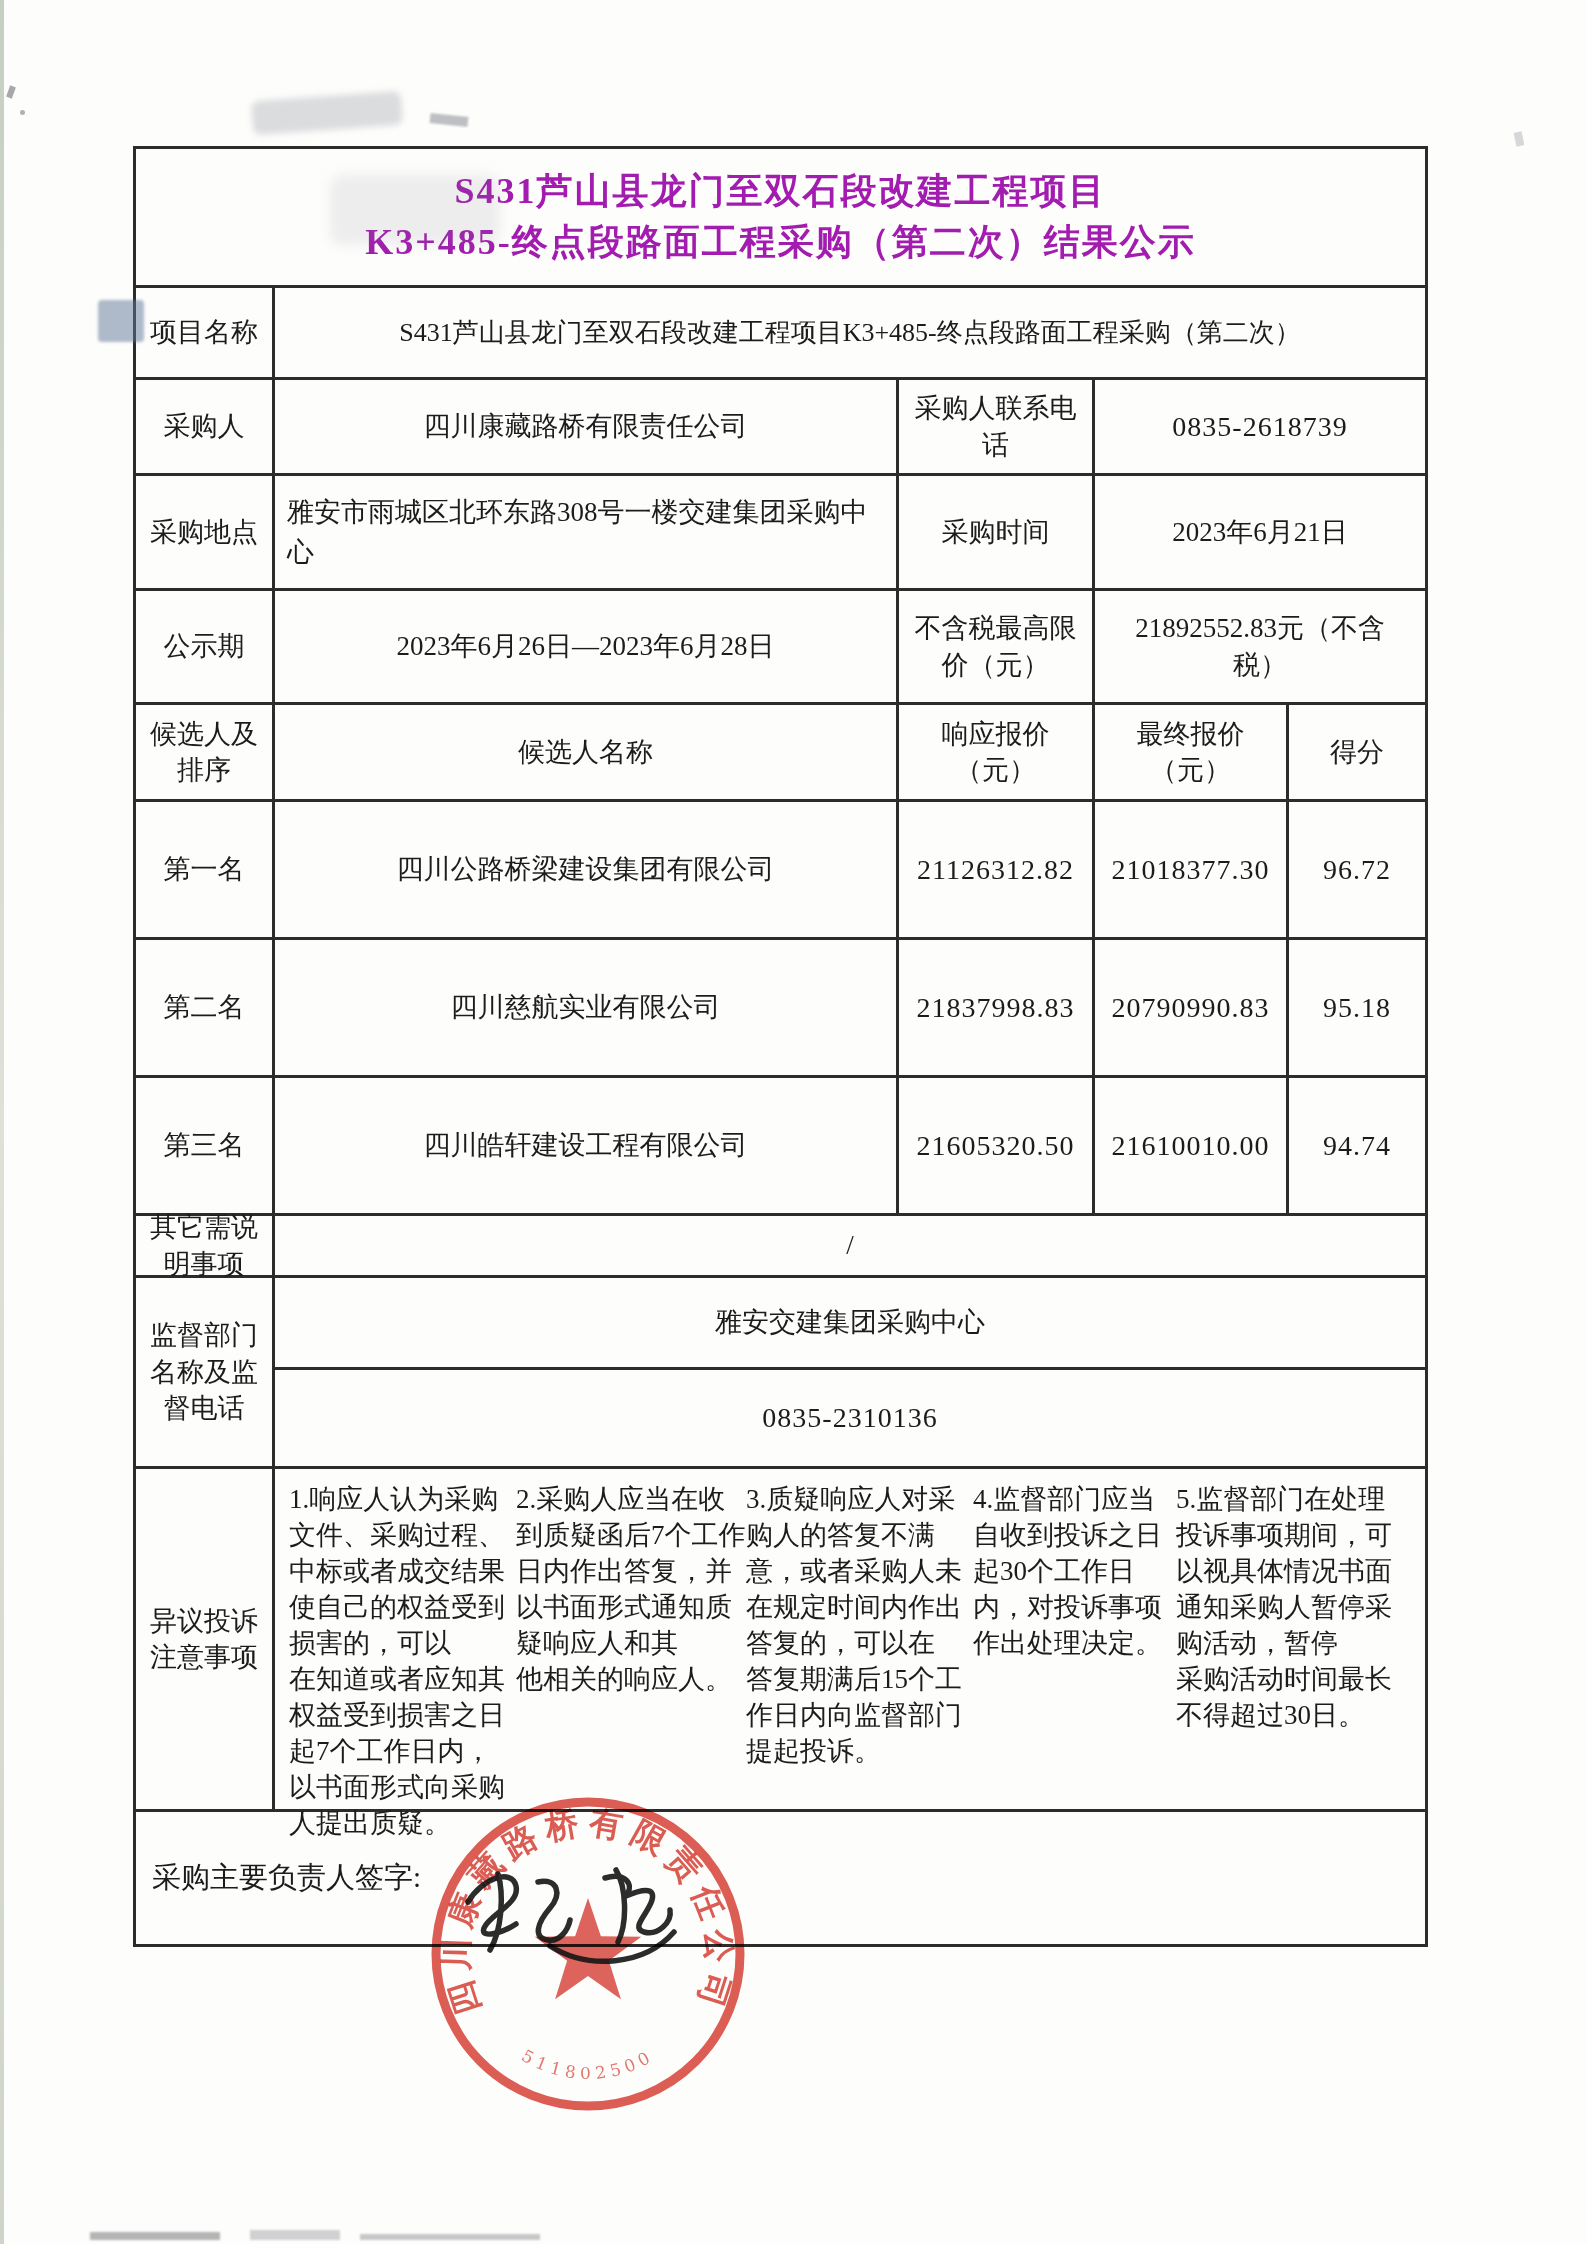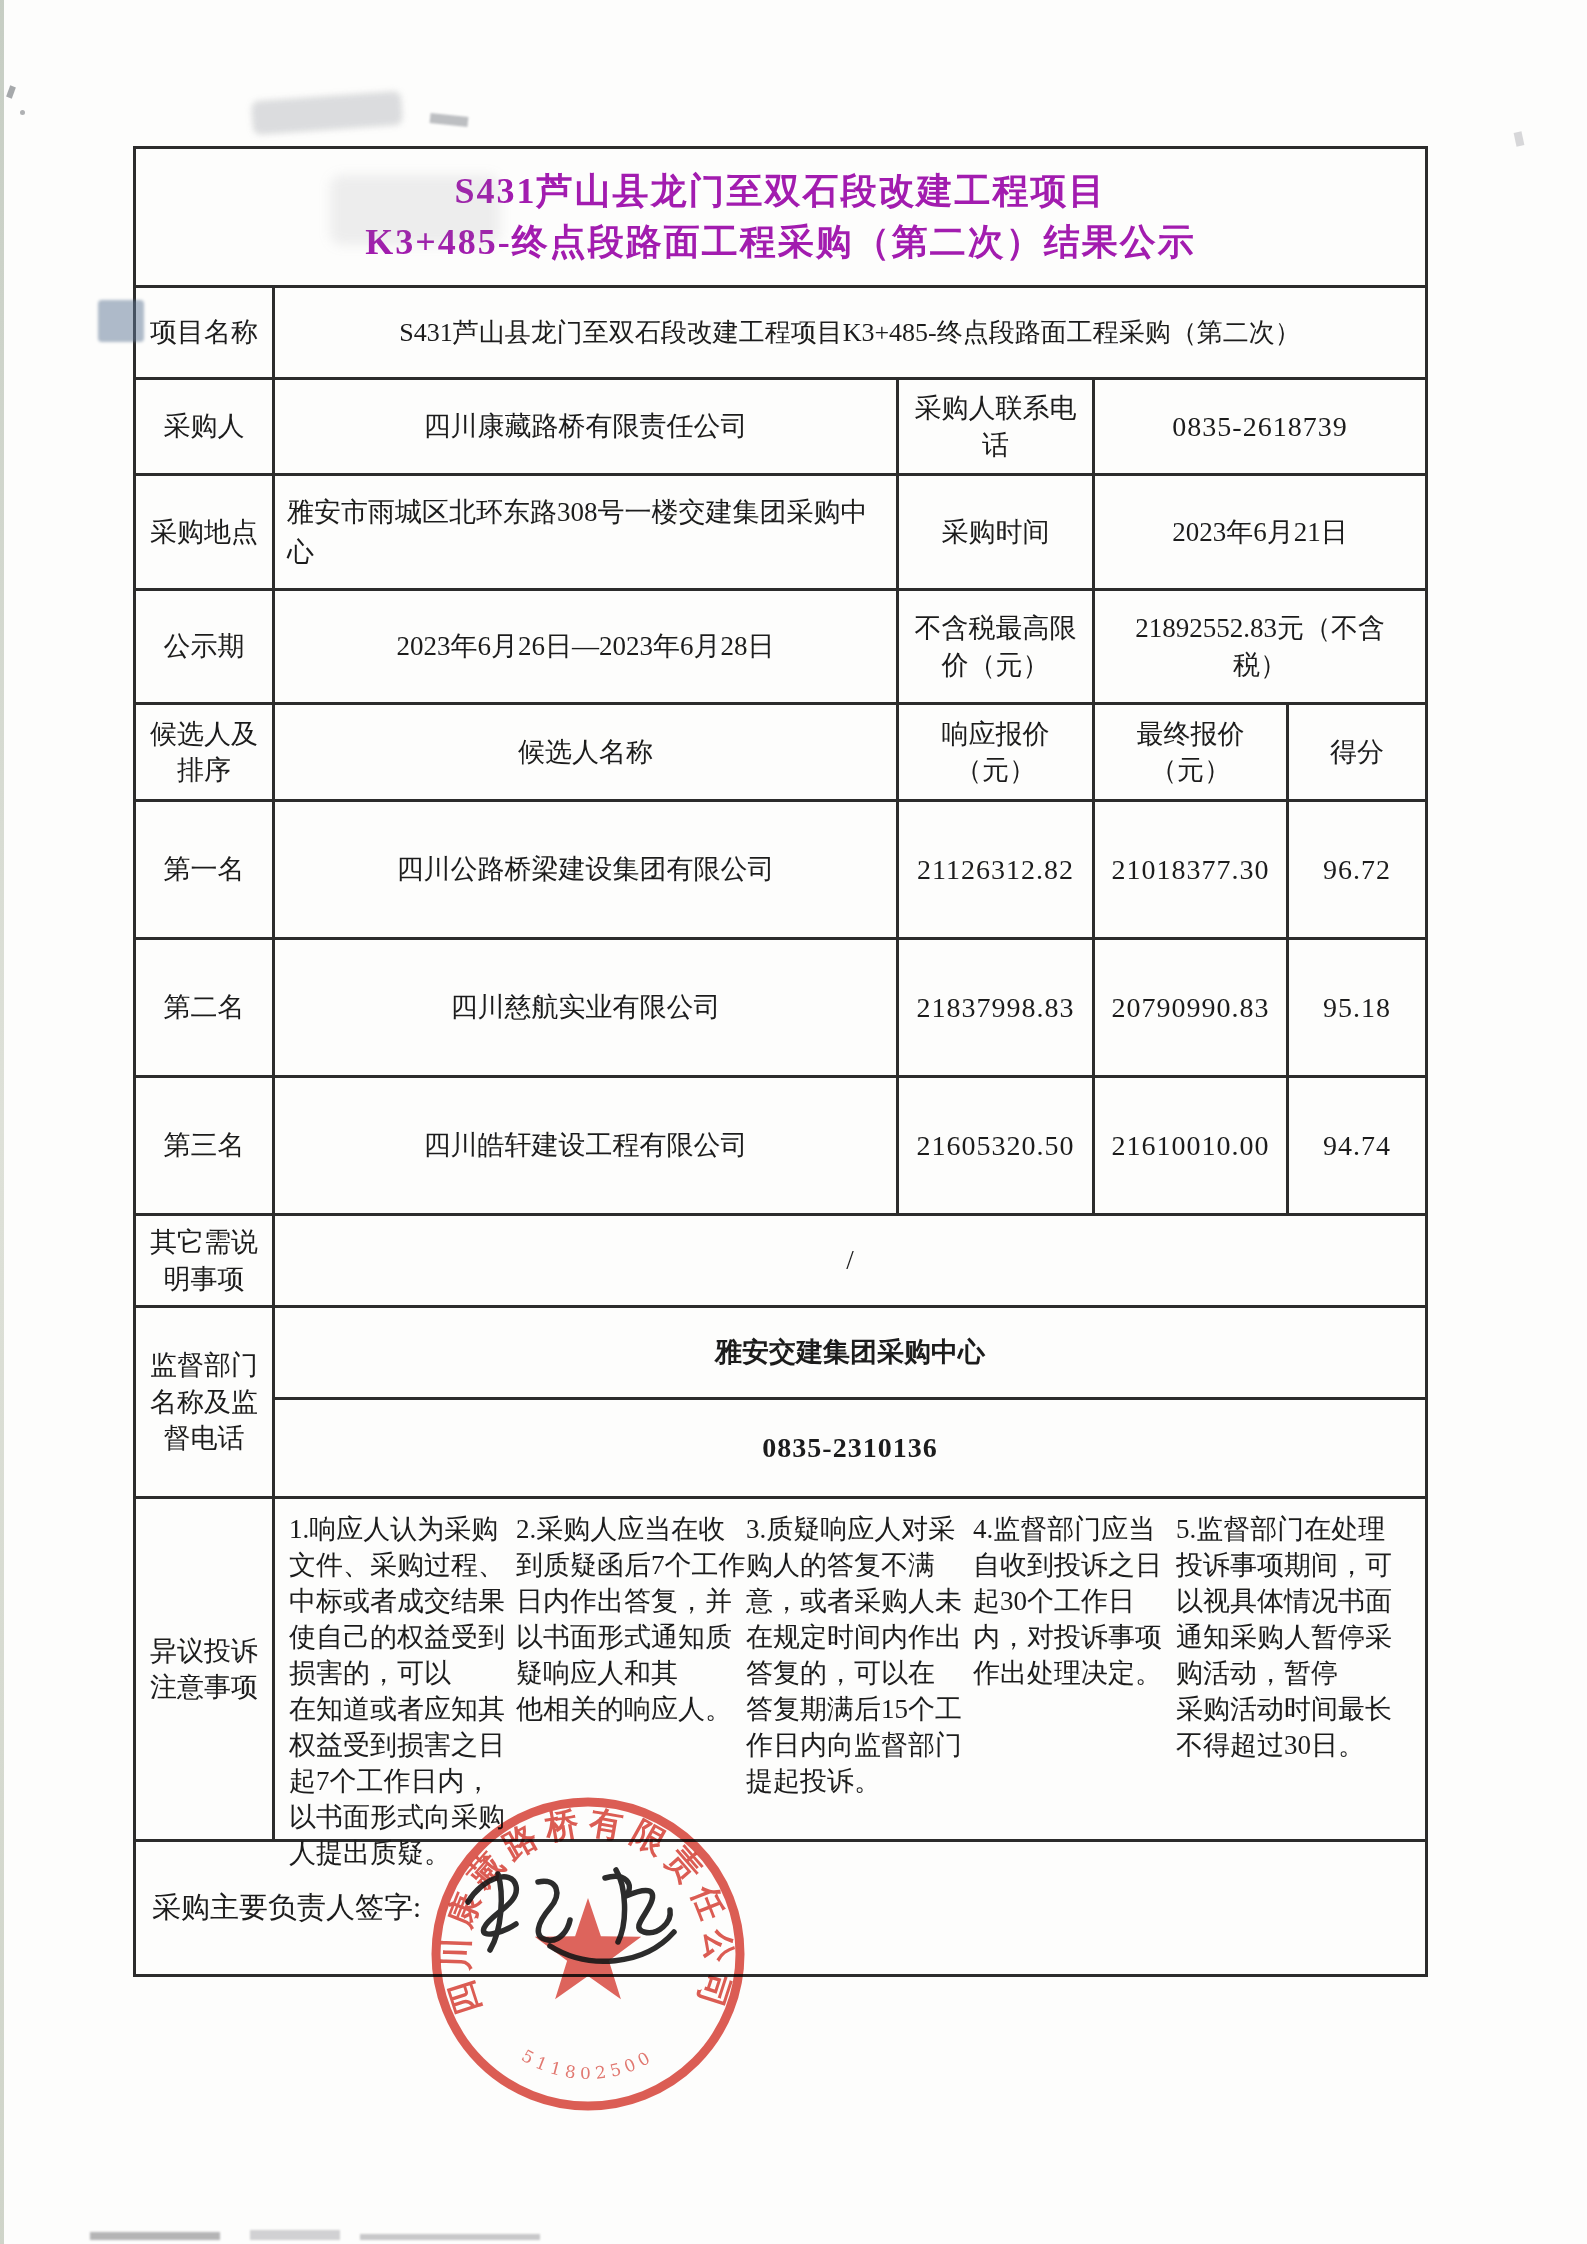--- a/index.html
+++ b/index.html
@@ -29,33 +29,33 @@
   .w-final   { width:194px; flex:0 0 194px; }
   .w-rest    { flex:1 1 auto; }
 
   .h-title     { height:139px; }
   .h-project   { height:92px; }
   .h-purchaser { height:96px; }
   .h-location  { height:115px; }
   .h-period    { height:114px; }
   .h-chead     { height:97px; }
   .h-cand      { height:138px; }
-  .h-other     { height:92px; }
+  .h-other     { height:62px; }
   .h-super     { height:191px; }
   .h-objection { height:343px; }
   .h-sign      { height:132px; }
 
   .title-cell { flex-direction:column; font-weight:bold; font-size:36px;
     line-height:1.42; letter-spacing:2px; color:#a21caf; }
 
   .left-val { justify-content:flex-start; text-align:left; padding:4px 12px; line-height:1.5; }
 
   .num { letter-spacing:1px; font-size:28px; }
 
-  .super-col { flex:1 1 auto; display:flex; flex-direction:column; align-self:stretch;font-weight:bold; }
+  .super-col { flex:1 1 auto; display:flex; flex-direction:column; align-self:stretch; }
   .super-sub { border-right:none; flex:1 1 auto; }
   .super-top { border-bottom:3px solid #2c2c2c; flex:0 0 92px; }
 
   .objection-text { flex-direction:row; align-items:stretch; justify-content:flex-start;
     text-align:left; padding:12px 22px 0 14px; font-size:27px; line-height:36px; }
   .objection-text p { white-space:pre-line; }
 
   .sign-cell { justify-content:flex-start; padding-left:16px; font-size:29px; }
 
   .stamp { position:absolute; left:420px; top:1782px; width:430px; height:345px;

